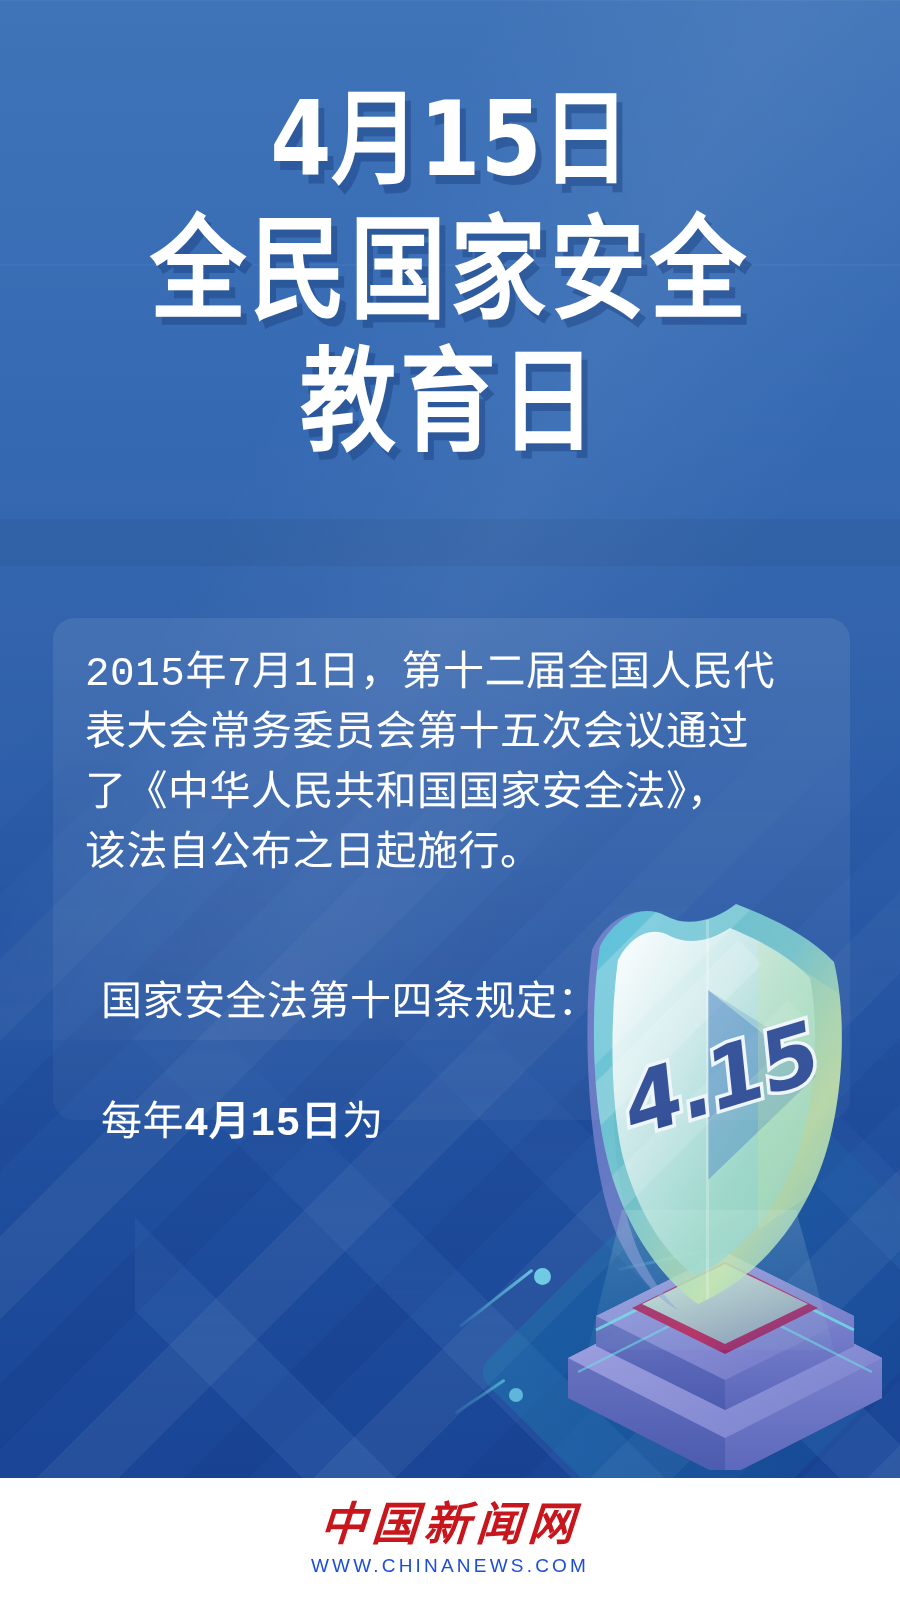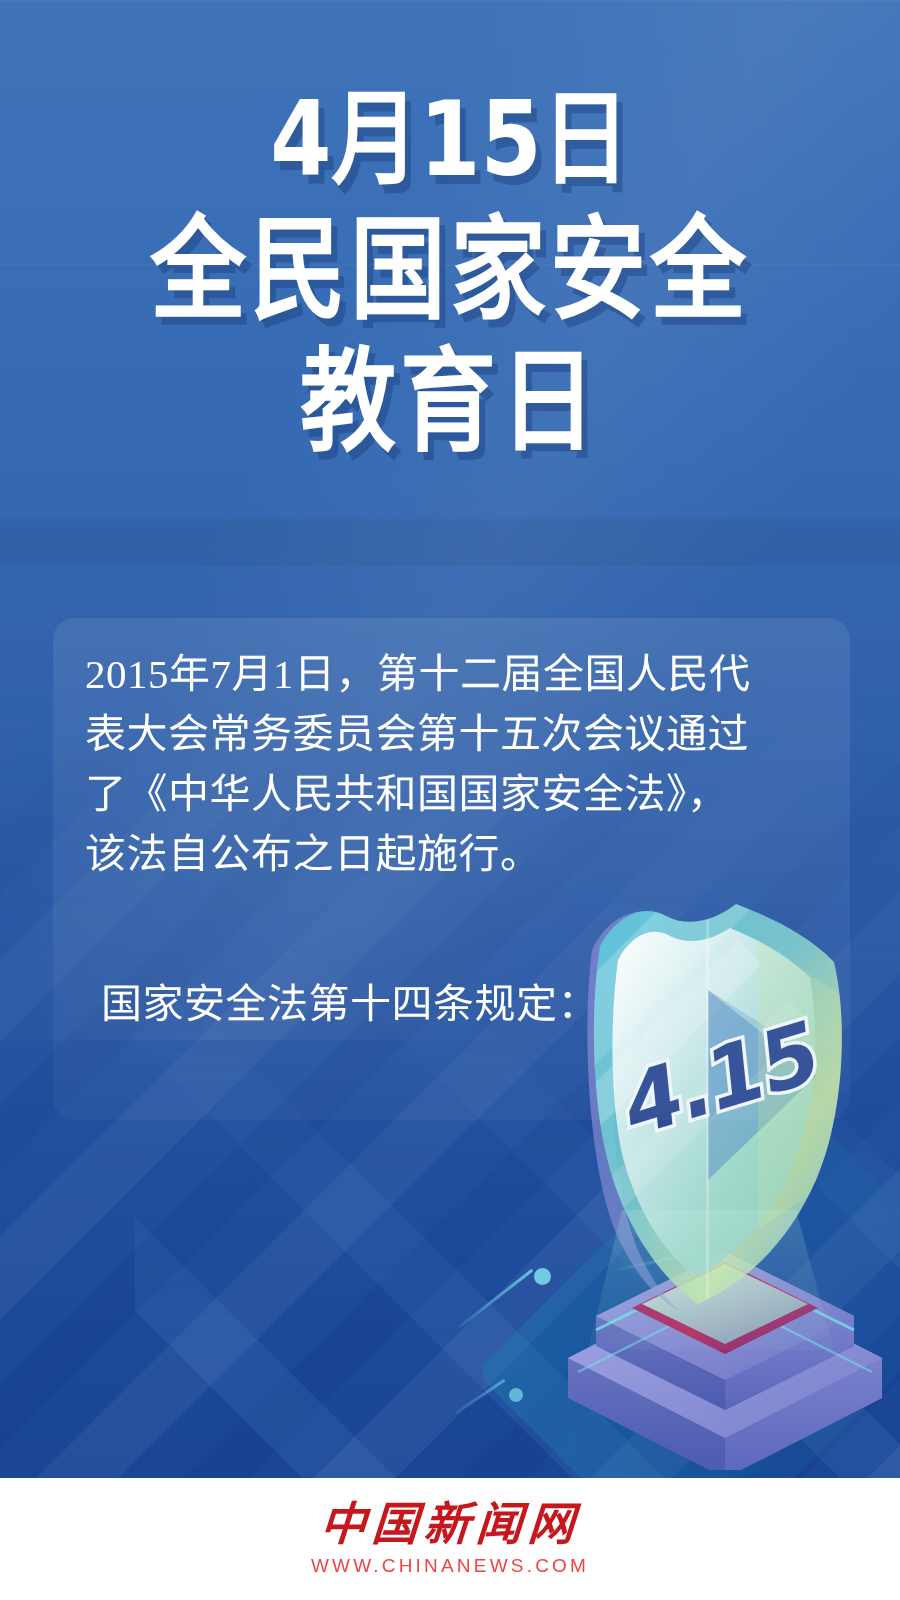--- a/index.html
+++ b/index.html
@@ -123,21 +123,21 @@
     border-radius:22px;
   }
   .card-inner{
     position:absolute;left:32px;top:26px;right:24px;
   }
   .para{
     color:#ffffff;
     font-size:41px;
     line-height:60px;
     letter-spacing:0.5px;
-    font-family:Liberation Serif, serif;
+    font-family:Liberation Mono, monospace;
     white-space:pre-line;
     font-weight:400;
   }
   .para-1{margin:0 0 30px 0;}
   .para-2{margin:16px;}
   .para-2 b{font-weight:bold;}
   .strongline{font-weight:bold;}
 
   
   .footer{
@@ -151,21 +151,21 @@
     font-size:46px;
     font-weight:bold;
     letter-spacing:6px;
     line-height:1;
     font-family:"DejaVu Serif","Liberation Serif",serif;
     font-style:italic;
     transform:skewX(-4deg);
     margin-bottom:8px;
   }
   .logo-url{
-    color:#ef4444;
+    color:#1d4ed8;
     font-size:19px;
     letter-spacing:3.2px;
     font-weight:500;
     font-family:"Liberation Sans","DejaVu Sans",sans-serif;
   }
 </style>
 </head>
 <body>
 
 <div class="poster">
@@ -309,20 +309,21 @@
   </div>
 
   <div class="card">
     <div class="card-inner">
       <p class="para para-1">2015年7月1日，第十二届全国人民代
 表大会常务委员会第十五次会议通过
 了《中华人民共和国国家安全法》，
 该法自公布之日起施行。</p>
       <div class="para para-2">
         <div>国家安全法第十四条规定：</div>
+        <div><span>每年</span><b>4月15日</b><span>为</span></div>
       </div>
     </div>
   </div>
 
   <div class="footer">
     <div class="logo-cn">中国新闻网</div>
     <div class="logo-url">WWW.CHINANEWS.COM</div>
   </div>
 
 </div>

